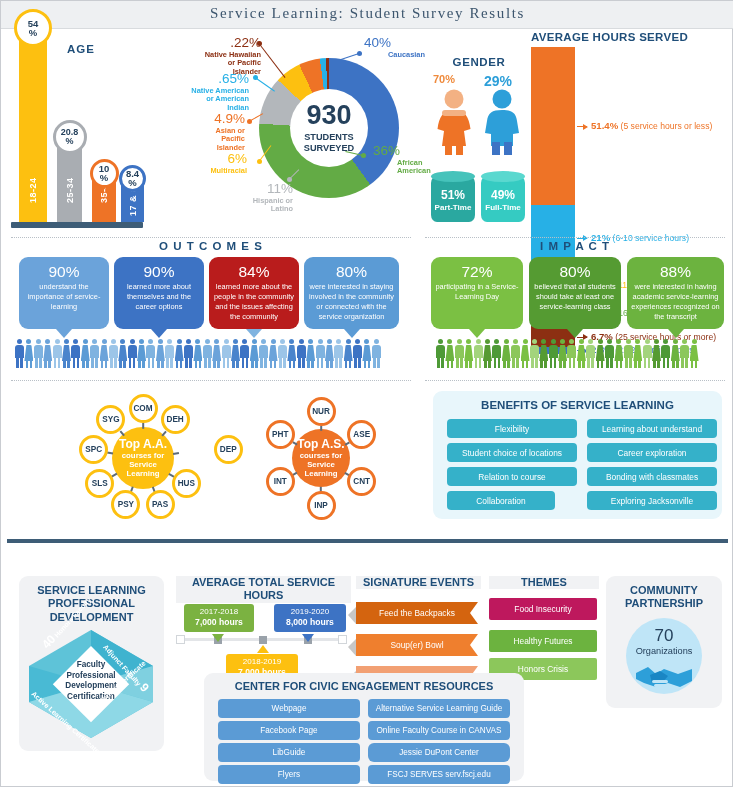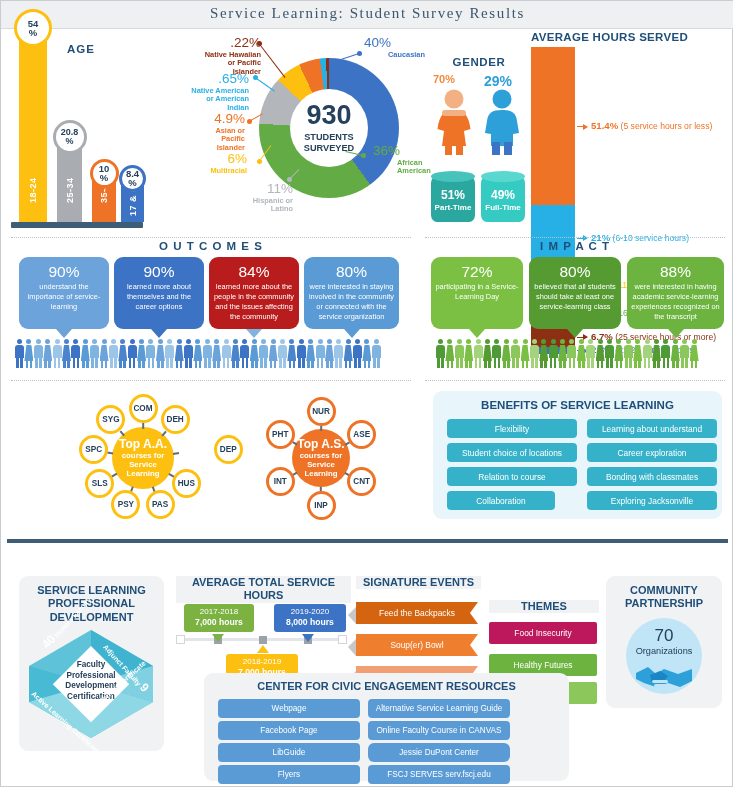--- a/index.html
+++ b/index.html
@@ -120,31 +120,31 @@
   .tlsq{position:absolute;width:8px;height:8px;background:#9aa2aa;top:59.5px;}
   .tlend{position:absolute;width:9px;height:9px;background:#fff;border:1.6px solid #d2d6da;top:58.5px;box-sizing:border-box;}
 
   
   #sig{position:absolute;left:355px;top:575px;width:125px;height:110px;}
   .ribbon{position:absolute;left:0;width:122px;height:22px;color:#fff;font-size:8.4px;display:flex;align-items:center;justify-content:center;}
   .ribbon:before{content:"";position:absolute;left:-8px;top:5px;border-top:8px solid transparent;border-bottom:9px solid transparent;border-right:8px solid rgba(0,0,0,.22);}
   .ribbon:after{content:"";position:absolute;right:0;top:0;border-top:11px solid transparent;border-bottom:11px solid transparent;border-right:8px solid #fff;}
 
   
-  #themes{position:absolute;left:488px;top:575px;width:110px;height:100px;margin-top:24px;}
+  #themes{position:absolute;left:488px;top:575px;width:110px;height:100px;}
   .theme{position:absolute;left:0;width:108px;height:22px;color:#fff;font-size:8.4px;display:flex;align-items:center;justify-content:center;border-radius:2px;}
 
   
   #cp{position:absolute;left:605px;top:575px;width:116px;height:132px;background:#f1f2f4;border-radius:9px;}
   #cpcircle{position:absolute;left:20px;top:42px;width:76px;height:76px;border-radius:50%;background:#bfe5f7;}
   #cpcircle .n{position:absolute;left:0;top:8px;width:100%;text-align:center;font-size:17px;color:#25415c;}
   #cpcircle .t{position:absolute;left:0;top:28px;width:100%;text-align:center;font-size:9.2px;color:#25415c;}
 
   
-  #res{position:absolute;left:203px;top:672px;width:365px;height:108px;background:#f1f2f4;border-radius:9px;}
+  #res{position:absolute;left:203px;top:672px;width:320px;height:108px;background:#f1f2f4;border-radius:9px;}
   #res .rt{position:absolute;left:0;top:7px;width:100%;text-align:center;font-size:11px;font-weight:bold;color:#1f4e79;}
   .rchip{position:absolute;height:19px;border-radius:4px;background:#5b9bd5;color:#fff;font-size:8.2px;
      display:flex;align-items:center;justify-content:center;}
 </style>
 </head>
 <body>
 
 <div class="page">
 
   <div class="header">

